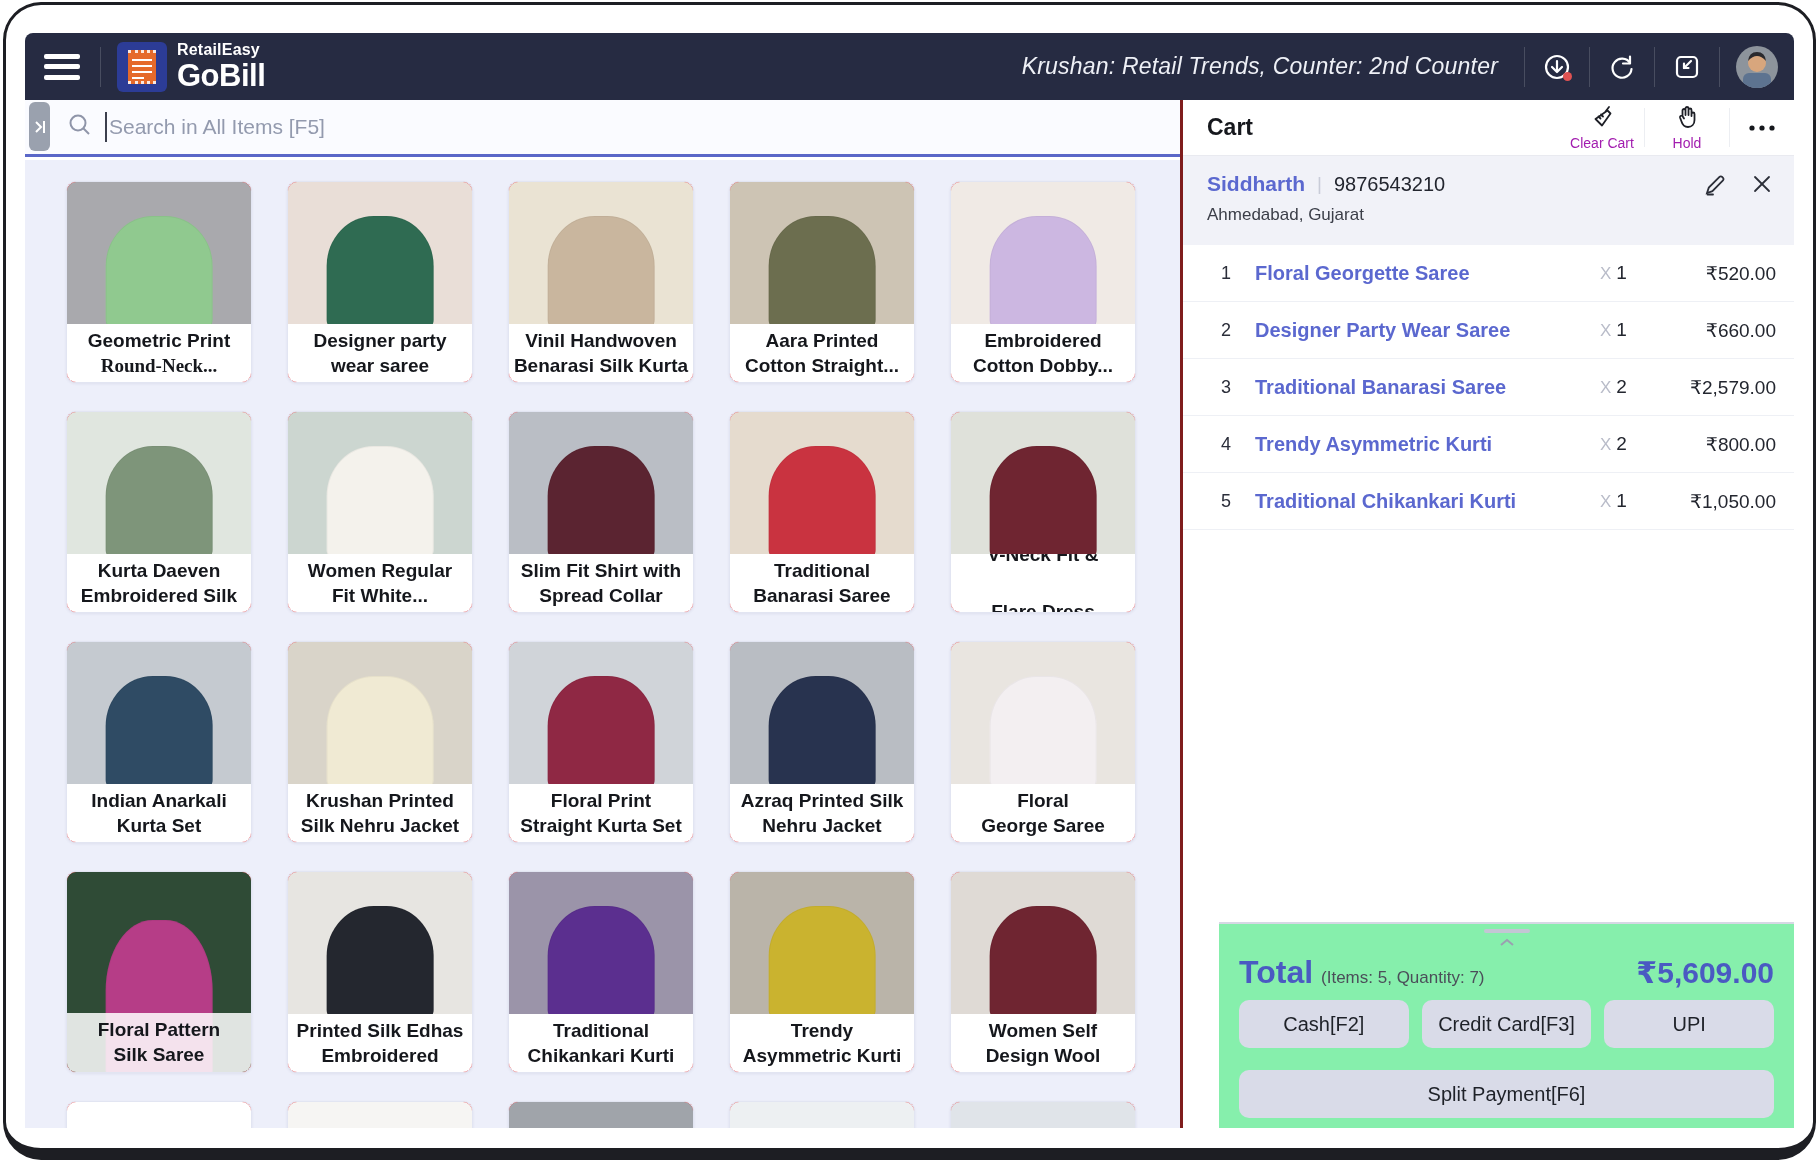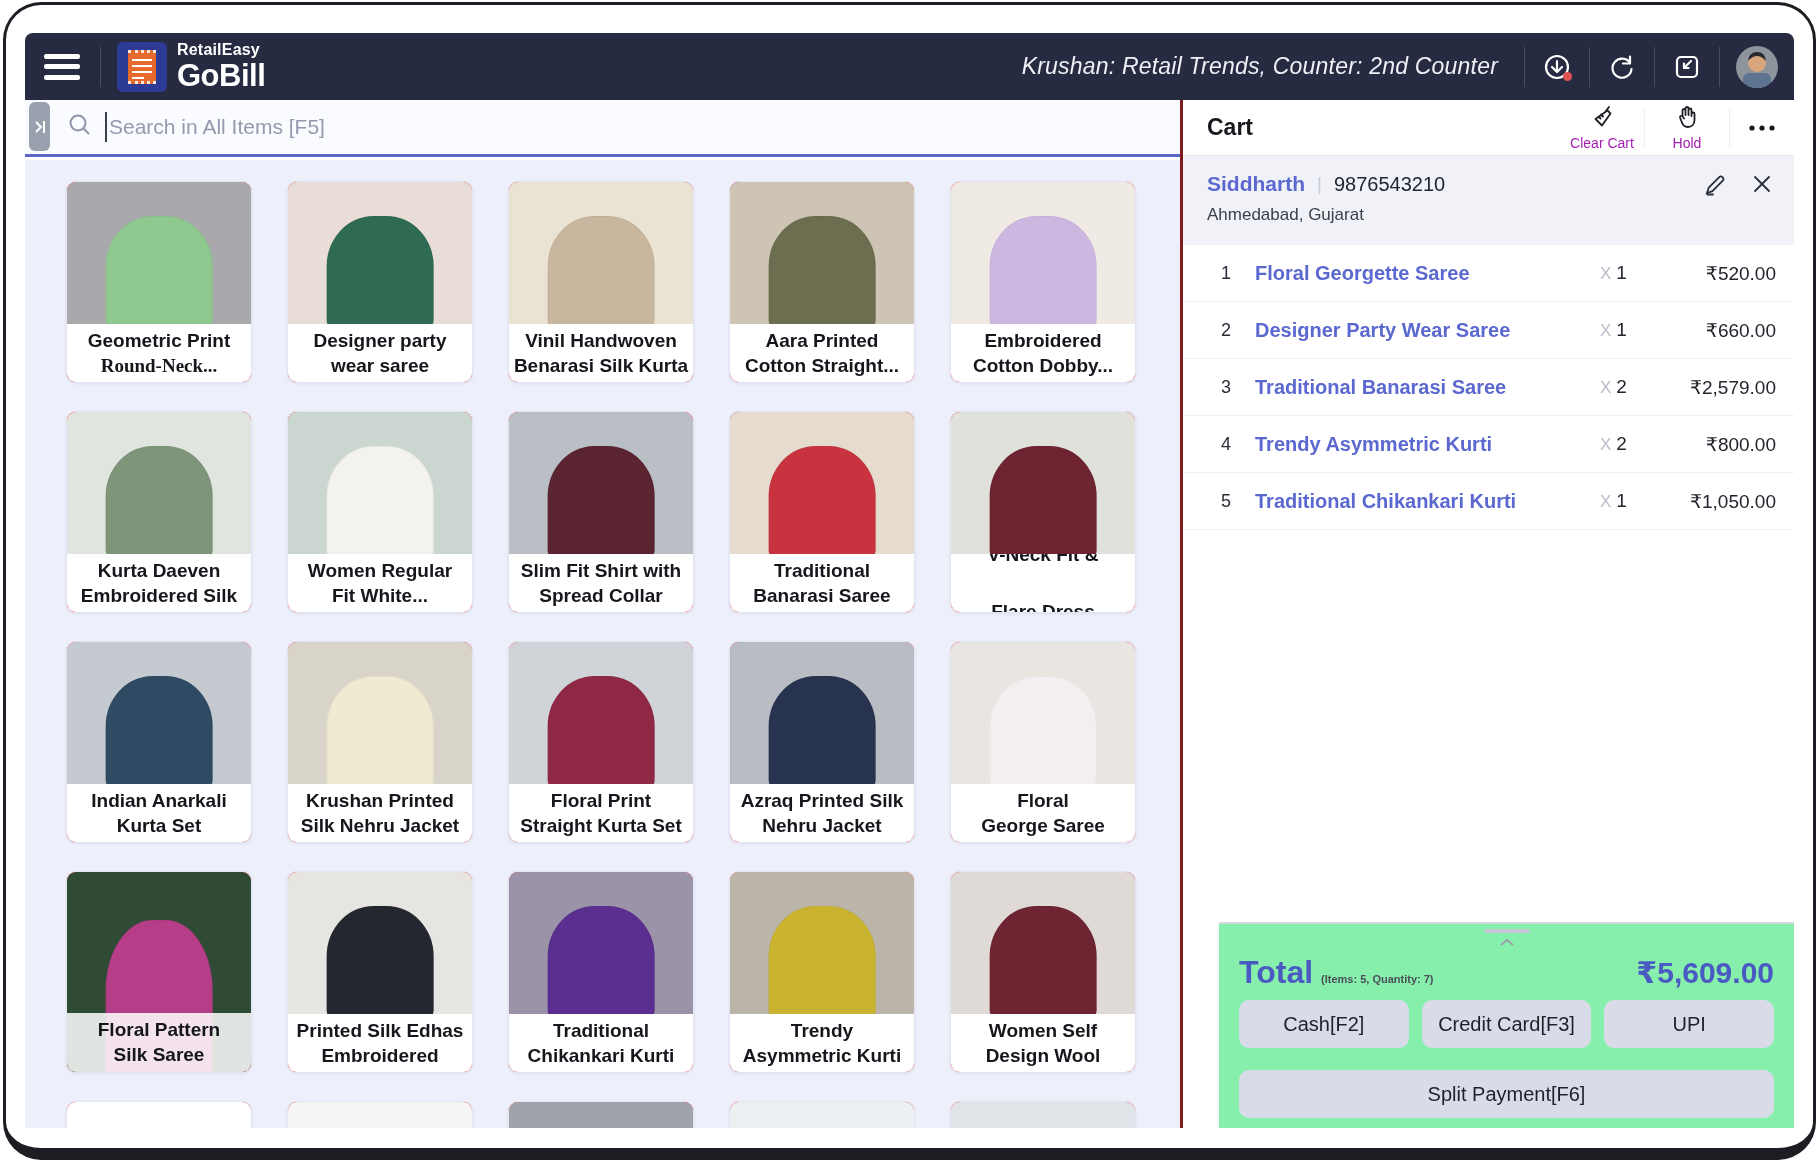--- a/index.html
+++ b/index.html
@@ -90,21 +90,21 @@
   .i-qty { width:58px; font-size:19px; color:#23262f; }
   .i-qty .x { color:#b9bcc9; margin-right:5px; font-size:17px; }
   .i-price { width:118px; text-align:right; font-size:19px; color:#23262f; }
 
   .cart-foot { position:absolute; left:0; right:0; bottom:0; height:206px; border-top:2px solid #d6d8e4; background:#86efac;margin-left:36px; }
   .handle { position:absolute; left:50%; top:5px; transform:translateX(-50%); width:46px; text-align:center; cursor:pointer; }
   .handle .bar { width:46px; height:4px; border-radius:2px; background:#c3c6d4; }
   .handle svg { stroke:#9aa0b0; fill:none; stroke-width:2; margin-top:2px; }
   .total-row { position:absolute; left:20px; right:20px; top:30px; display:flex; align-items:baseline; }
   .total-lbl { font-size:32px; font-weight:bold; color:#4a5ac2; }
-  .total-meta { font-size:11px; color:#4b4e59; margin-left:8px;font-weight:bold; }
+  .total-meta { font-size:17px; color:#4b4e59; margin-left:8px; }
   .total-amt { margin-left:auto; font-size:30px; font-weight:bold; color:#4a5ac2; }
   .pay-row { position:absolute; left:20px; right:20px; top:76px; display:flex; gap:13px; }
   .pay-btn { flex:1; height:48px; background:#d9dbe8; border:none; border-radius:10px; font-size:20px; color:#1e2128;
              font-family:inherit; cursor:pointer; }
   .split-btn { position:absolute; left:20px; right:20px; top:146px; height:48px; background:#d9dbe8; border:none;
                border-radius:10px; font-size:20px; color:#1e2128; font-family:inherit; cursor:pointer; }
 </style>
 </head>
 <body>
 

